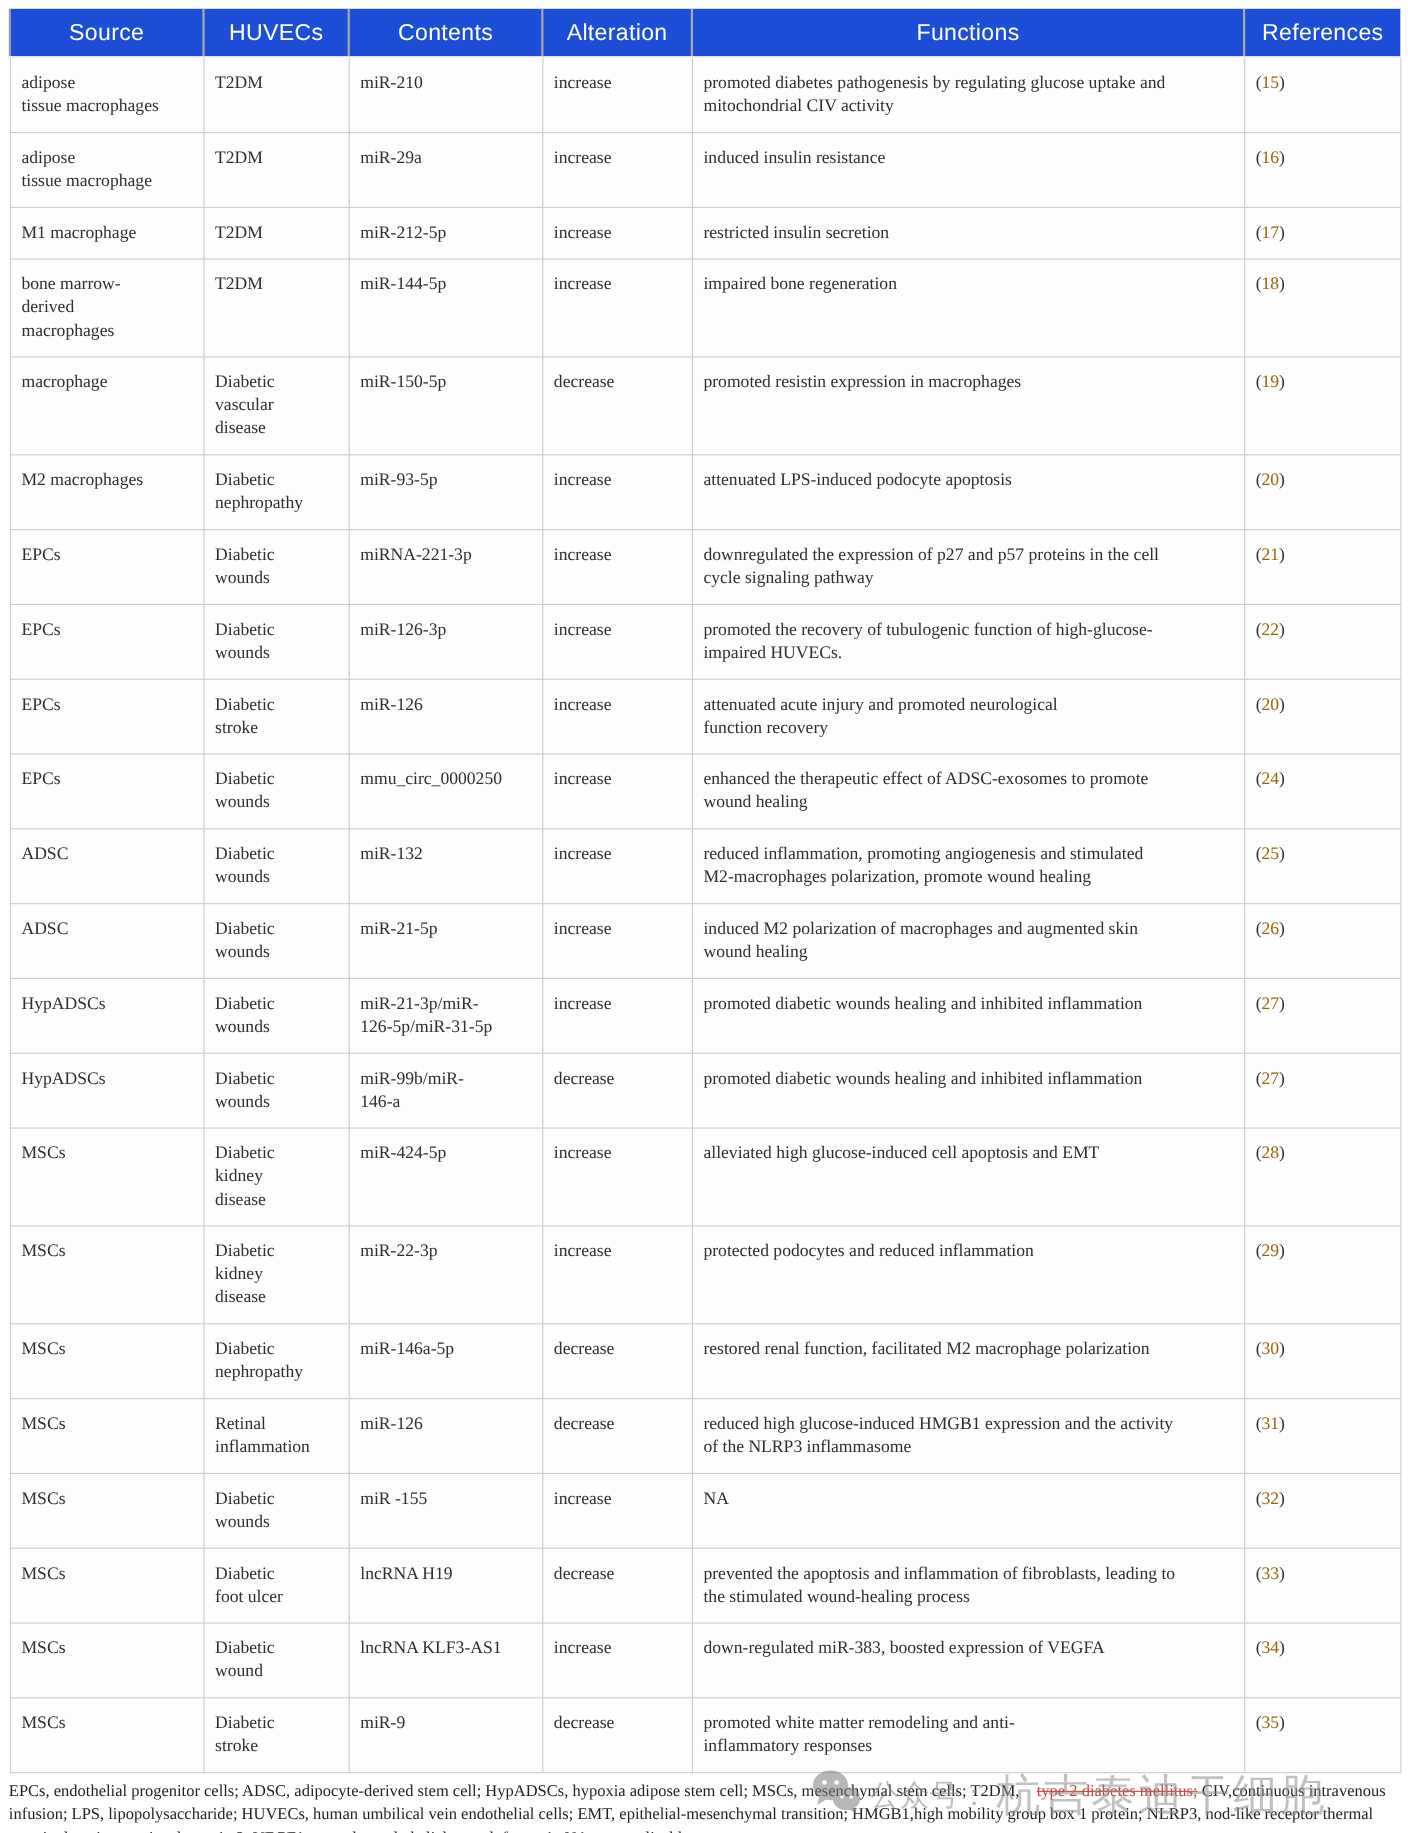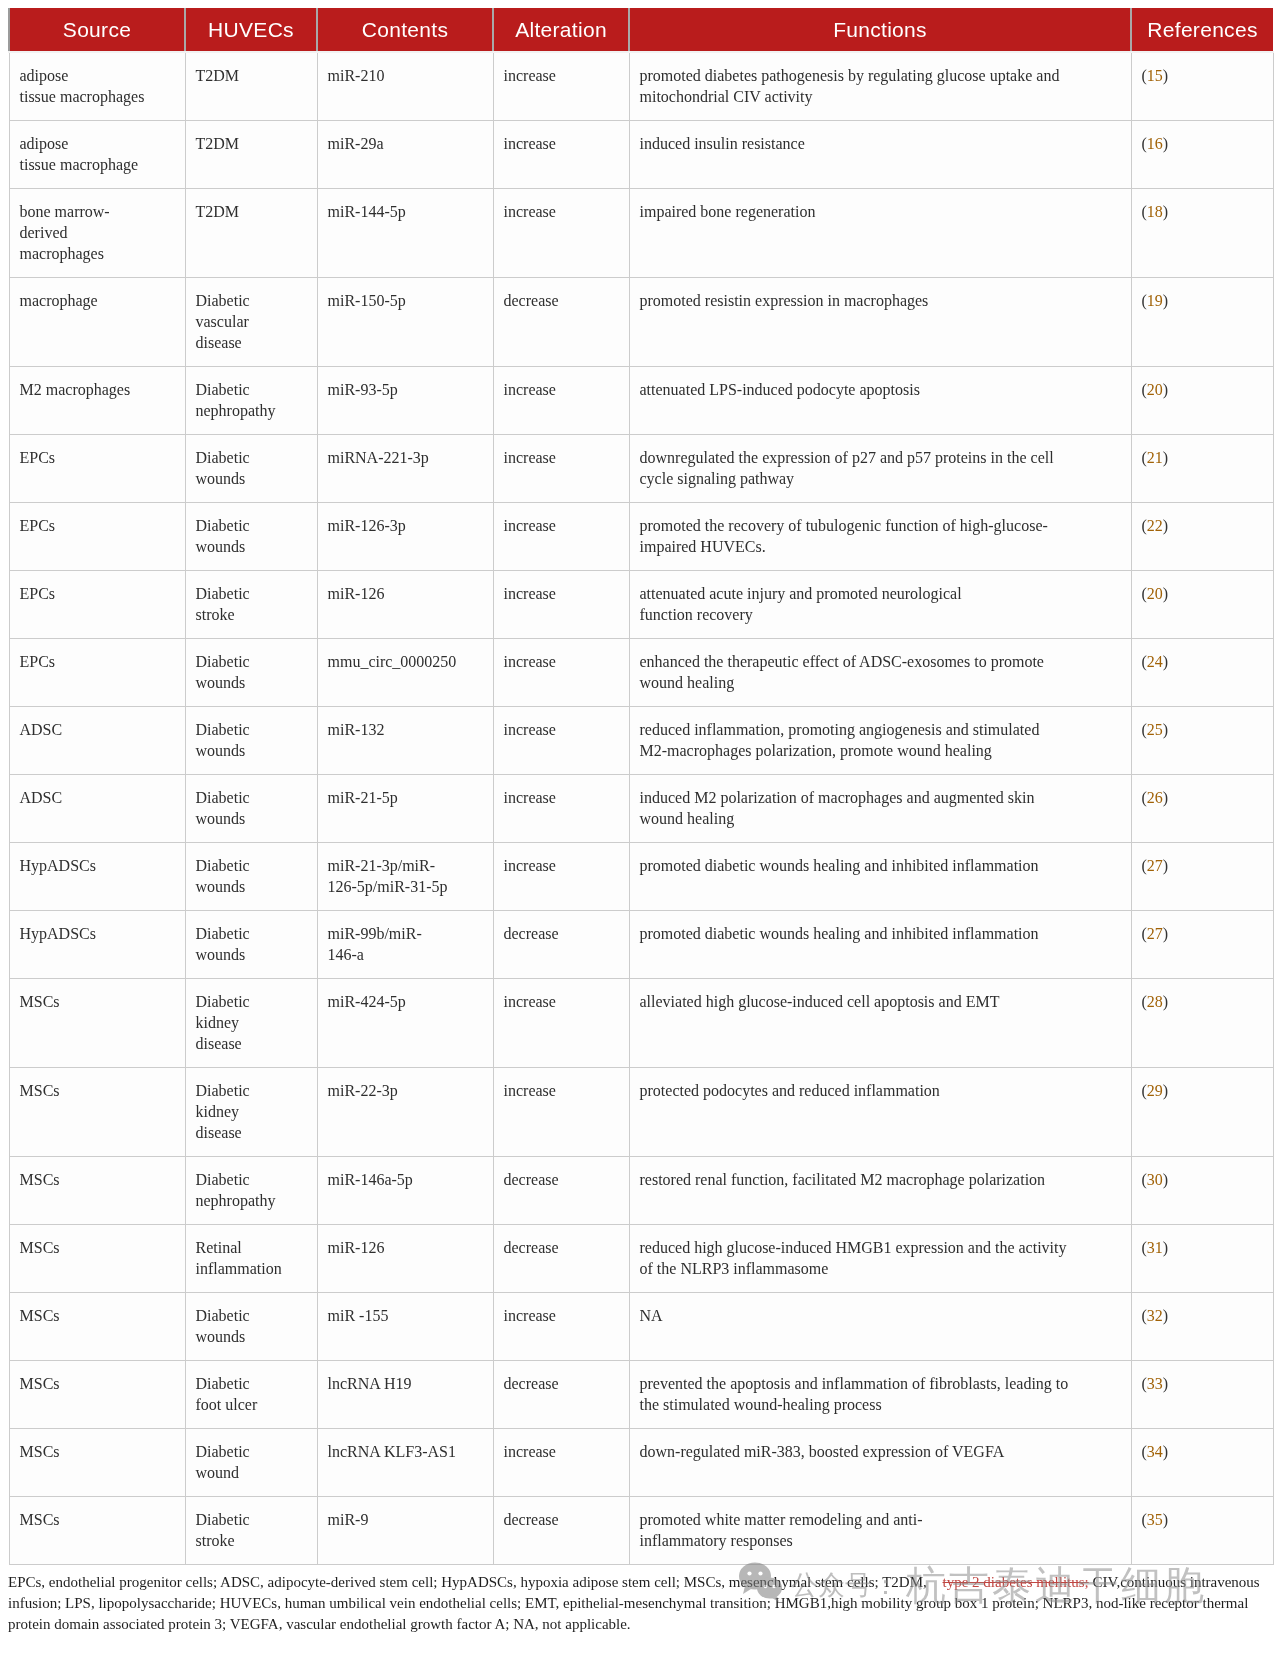--- a/index.html
+++ b/index.html
@@ -4,21 +4,21 @@
 <style>
   html,body{margin:0;padding:0;background:#ffffff;}
   body{width:1280px;font-family:"Liberation Serif", serif;}
   .page{padding:8px 8px 0 8px;}
 
   table.data-table{border-collapse:collapse;width:1264px;table-layout:fixed;}
   col.c-source{width:176px;} col.c-models{width:132px;} col.c-contents{width:176px;}
   col.c-alteration{width:136px;} col.c-functions{width:502px;} col.c-references{width:142px;}
 
   thead th{
-    background:#b91c1c;color:#ffffff;
+    background:#1d4ed8;color:#ffffff;
     font-family:"Liberation Sans", sans-serif;font-weight:400;
     font-size:21px;height:41px;letter-spacing:.3px;
     border-left:2px solid #a9a9a9;text-align:center;vertical-align:middle;
   }
   thead th:first-child{border-left:2px solid #9b9b9b;}
   thead th{border-bottom:2px solid #f2f2f2;}
 
   tbody td{
     border:1px solid #cccccc;
     vertical-align:top;text-align:left;
@@ -88,20 +88,28 @@
         <tr>
           <td>adipose
 tissue macrophage</td>
           <td>T2DM</td>
           <td>miR-29a</td>
           <td>increase</td>
           <td>induced insulin resistance</td>
           <td class="ref-cell"><span class="paren">(</span><span class="ref-link">16</span><span class="paren">)</span></td>
         </tr>
 
+        <tr>
+          <td>M1 macrophage</td>
+          <td>T2DM</td>
+          <td>miR-212-5p</td>
+          <td>increase</td>
+          <td>restricted insulin secretion</td>
+          <td class="ref-cell"><span class="paren">(</span><span class="ref-link">17</span><span class="paren">)</span></td>
+        </tr>
 
         <tr>
           <td>bone marrow-
 derived
 macrophages</td>
           <td>T2DM</td>
           <td>miR-144-5p</td>
           <td>increase</td>
           <td>impaired bone regeneration</td>
           <td class="ref-cell"><span class="paren">(</span><span class="ref-link">18</span><span class="paren">)</span></td>

